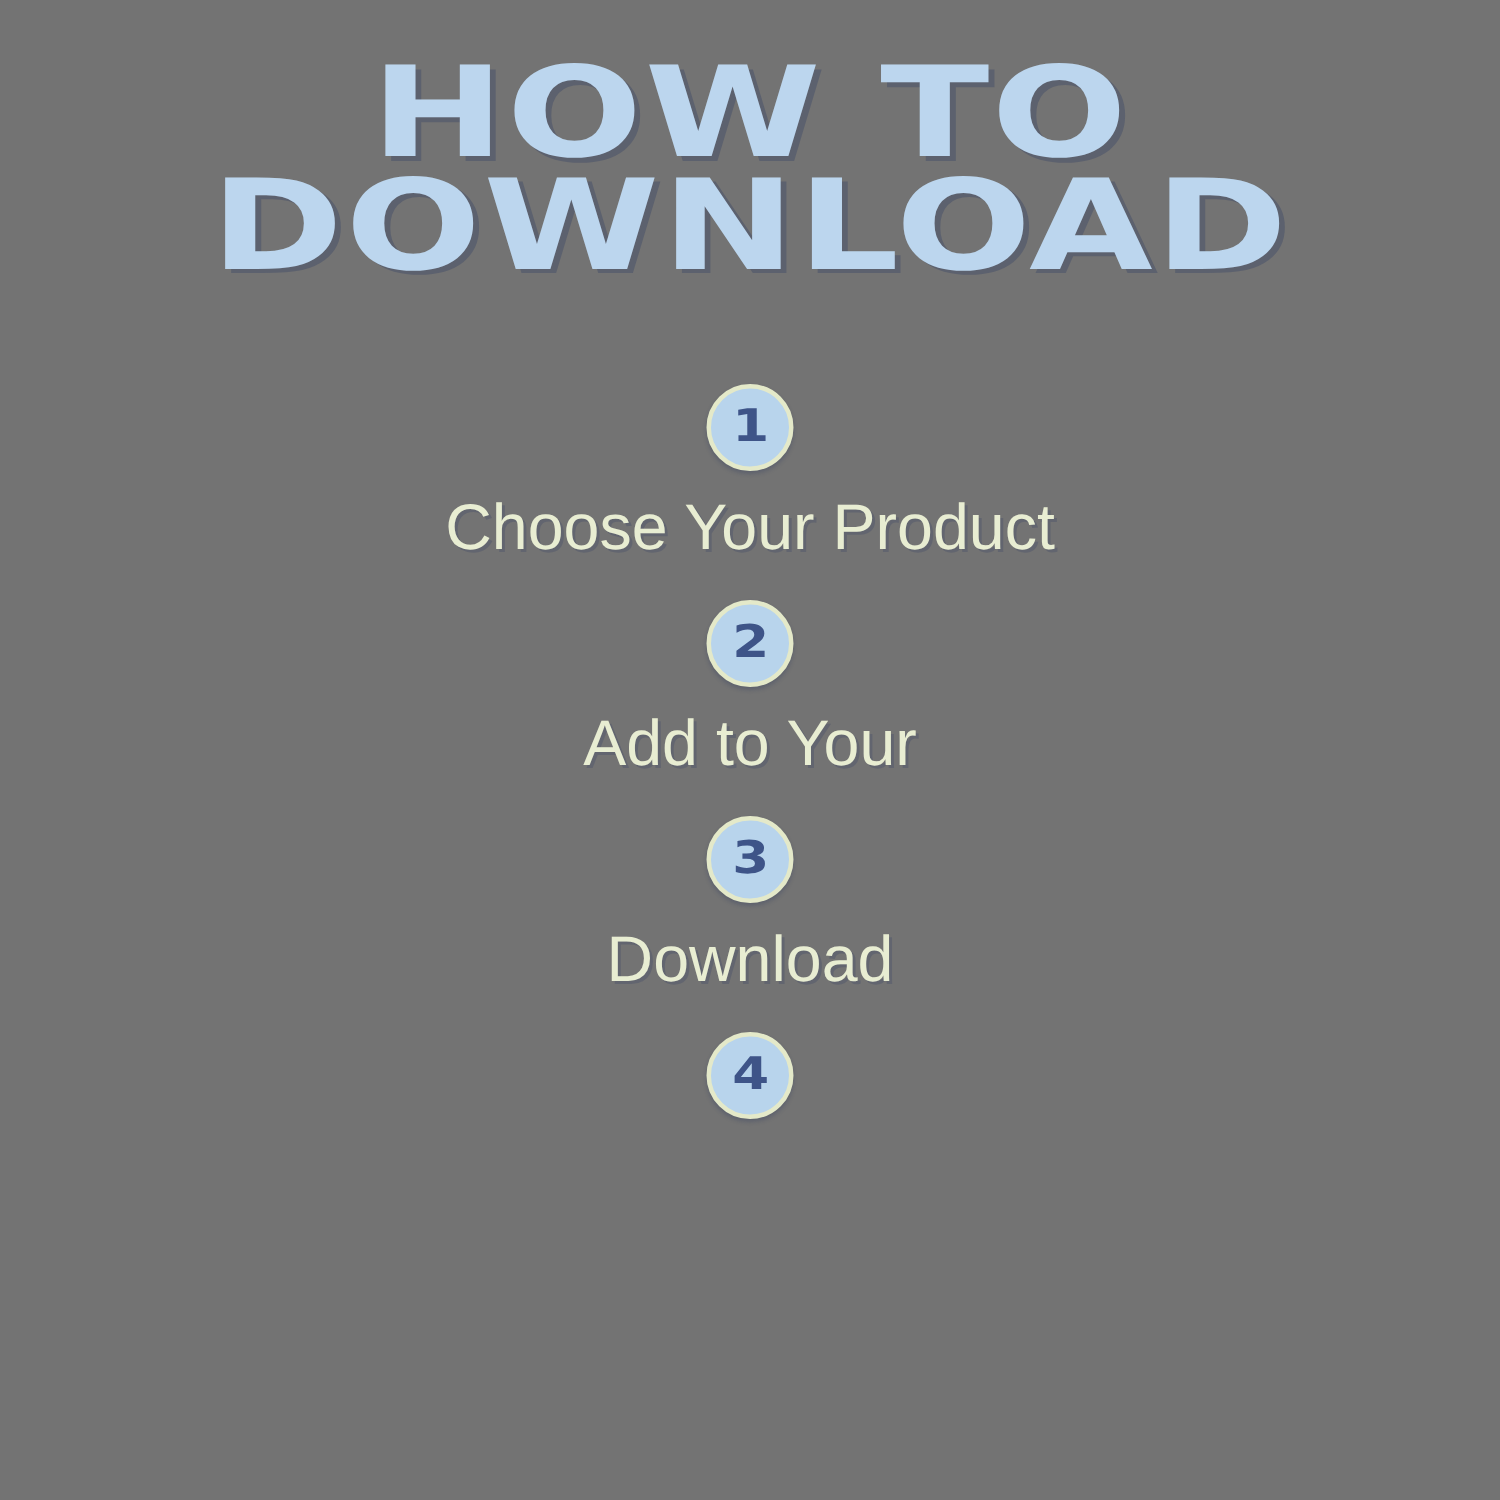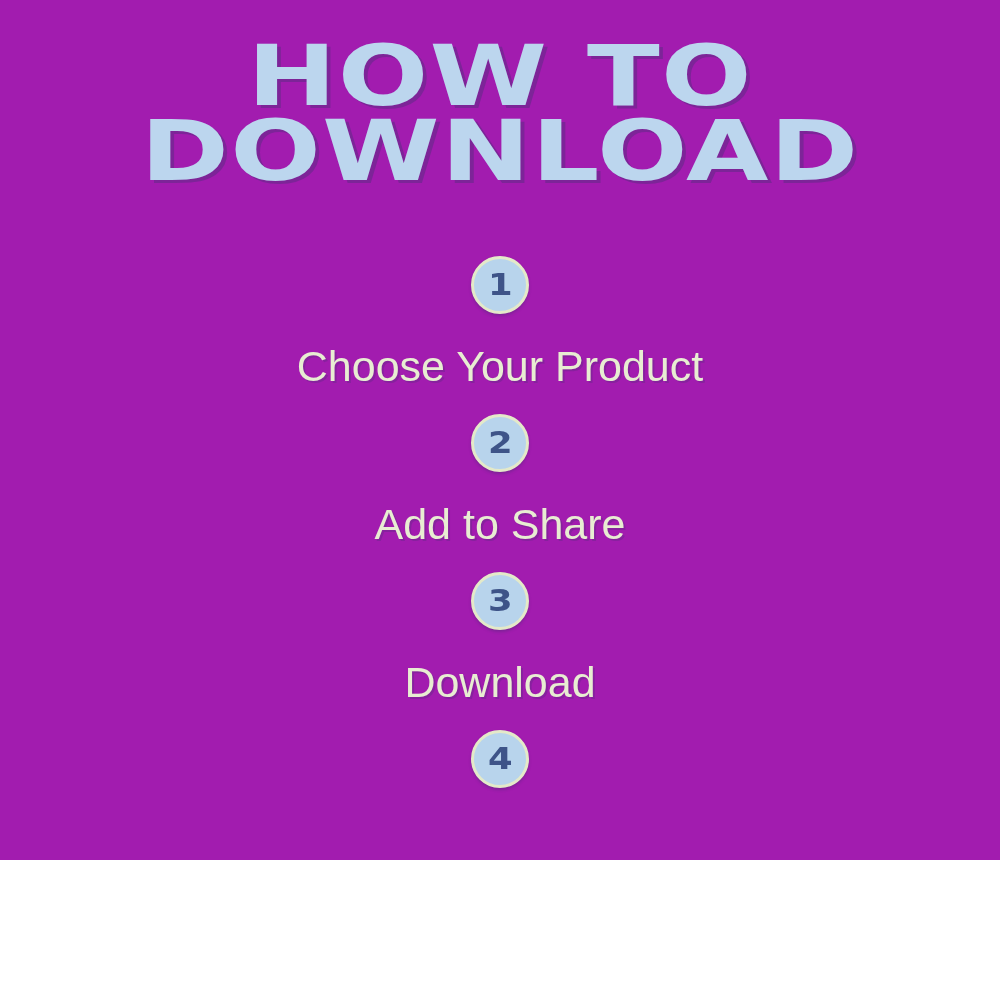--- a/index.html
+++ b/index.html
@@ -10,22 +10,22 @@
   body {
     width: 1000px;
     height: 1000px;
     overflow: hidden;
     font-family: "Liberation Sans", sans-serif;
   }
 
   #poster {
     position: relative;
     width: 1000px;
-    height: 860px;
-    background: #a21caf;
+    height: 1000px;
+    background: #737373;
     box-sizing: border-box;
     overflow: hidden;
   }
 
   
   .title-block {
     position: absolute;
     top: 42px;
     left: 0;
     width: 1000px;
@@ -91,21 +91,21 @@
     font-weight: 700;
     font-size: 30px;
     line-height: 1;
     transform: scaleX(1.18);
     transform-origin: center center;
     user-select: none;
   }
 
   .step-label {
     display: block;
-    margin-top: 30px;
+    margin-top: 16px;
     color: #E8EDD2;
     font-family: "Liberation Sans", sans-serif;
     font-weight: 400;
     font-size: 43px;
     line-height: 1.05;
     letter-spacing: 0px;
     text-shadow: 2px 2px 0 rgba(40, 55, 100, 0.22);
     white-space: nowrap;
   }
 
@@ -129,21 +129,21 @@
       <div class="badge">
         <span class="badge-num">1</span>
       </div>
       <span class="step-label">Choose Your Product</span>
     </div>
 
     <div class="step step-2">
       <div class="badge">
         <span class="badge-num">2</span>
       </div>
-      <span class="step-label">Add to Share</span>
+      <span class="step-label">Add to Your</span>
     </div>
 
     <div class="step step-3">
       <div class="badge">
         <span class="badge-num">3</span>
       </div>
       <span class="step-label">Download</span>
     </div>
 
     <div class="step step-4">

